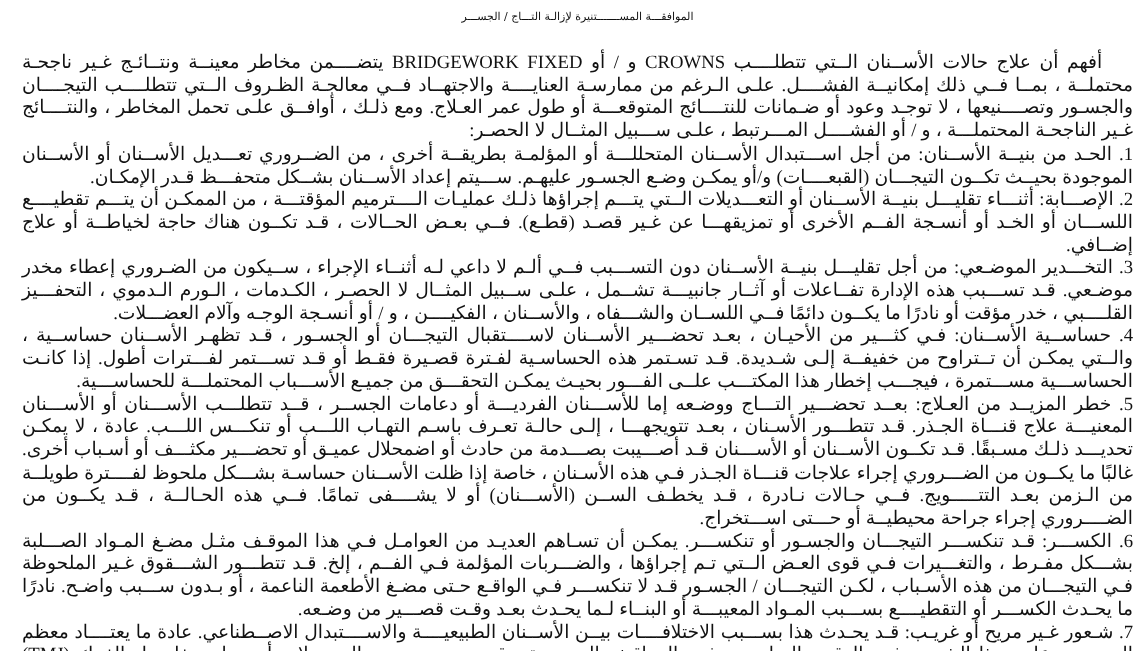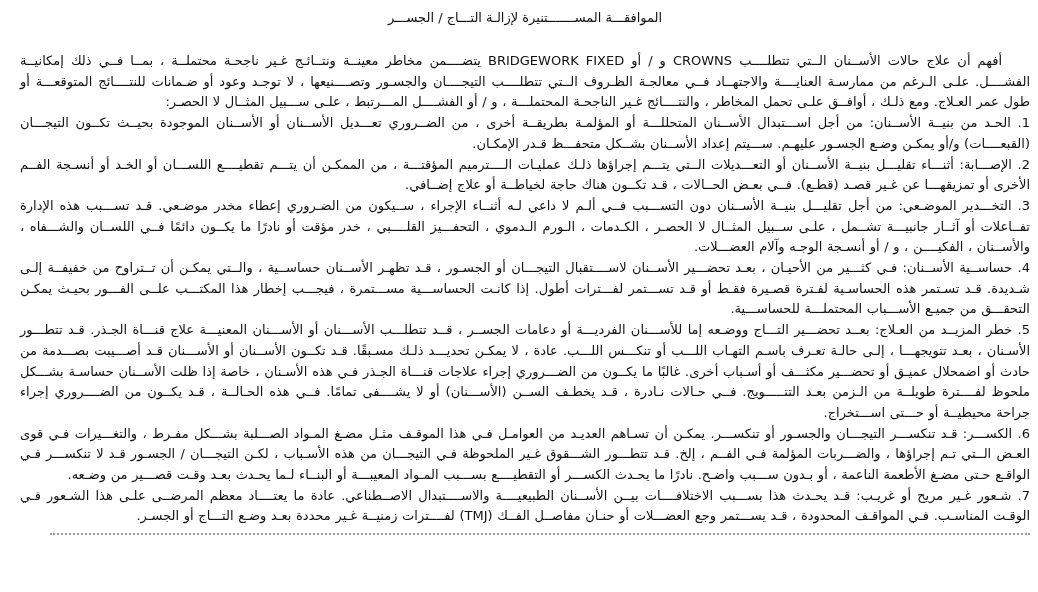--- a/index.html
+++ b/index.html
@@ -14,32 +14,33 @@
     color: #111111;
     font-family: "DejaVu Sans", sans-serif;
   }
   .page {
     direction: rtl;
     width: 1024px;
     padding: 10px 8px 0 6px;
     box-sizing: border-box;
   }
   .doc-title {
-    font-size: 13px;
+    font-size: 10px;
     font-weight: normal;
     text-align: center;
     margin: 0 0 26px 0;
     letter-spacing: 0;
   }
   p.doc-par {
     margin: 0;
-    font-size: 13px;
+    font-size: 17px;
     line-height: 20.7px;
     text-align: justify;
     word-spacing: 0.5px;
+    font-family: Liberation Serif, serif;
   }
   p.intro {
     text-indent: 28px;
   }
   .item-number { white-space: nowrap; }
   .clipped-next-line {
     height: 5px;
     overflow: hidden;
     margin-top: 1px;
     border-bottom: 2px dotted #9a9a9a;

